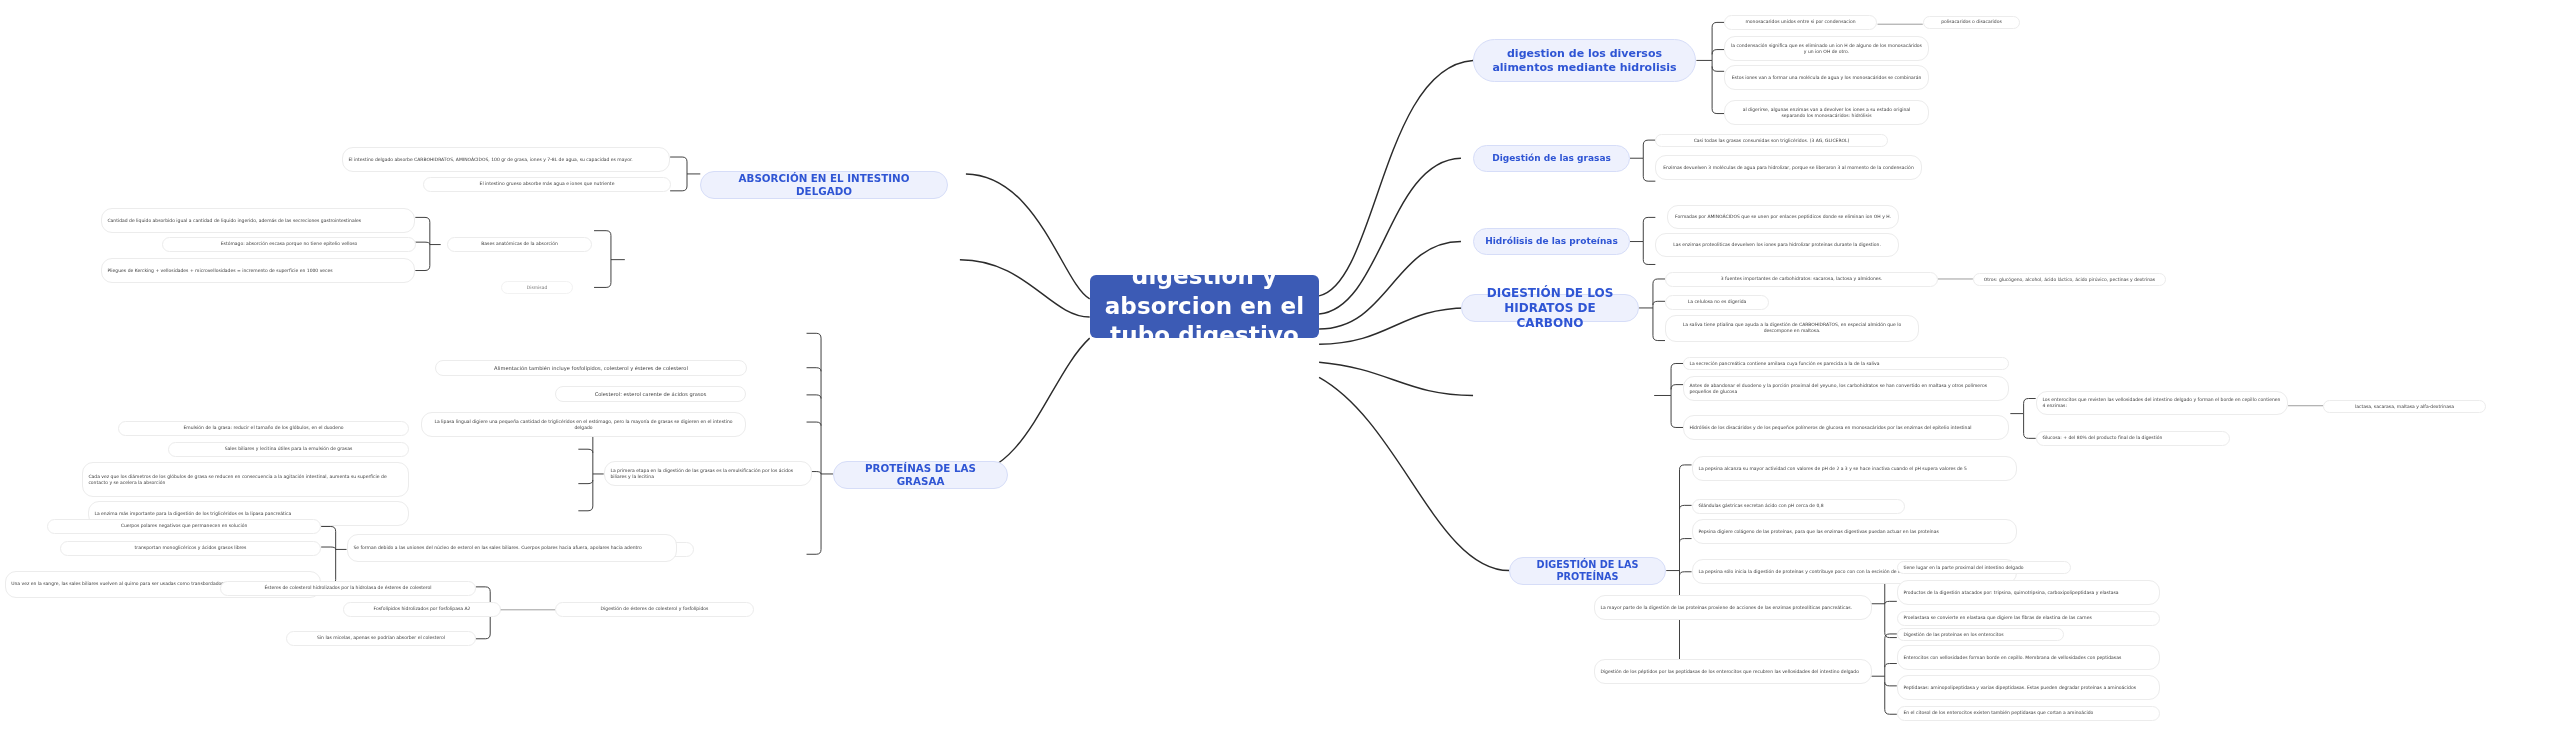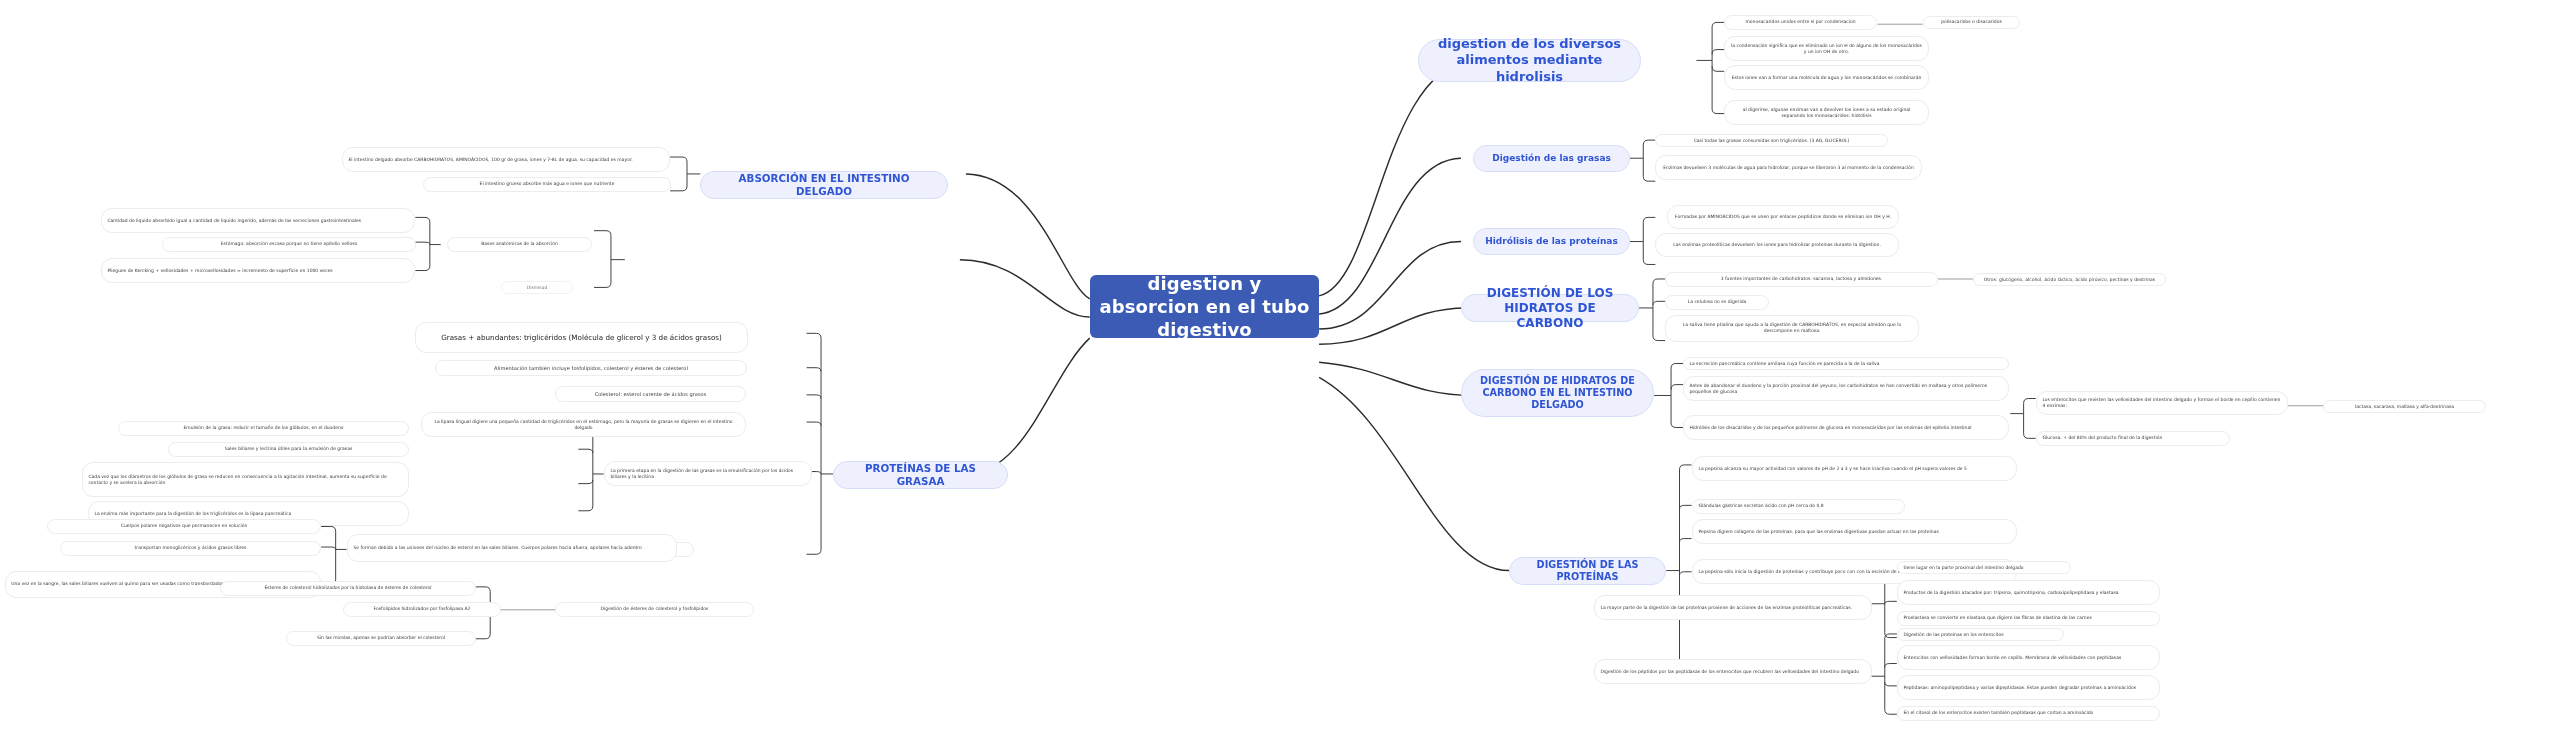--- a/index.html
+++ b/index.html
@@ -158,43 +158,40 @@
 
       <path d="M1150,1010 L1130,1010"></path>
       <path d="M920,1010 L830,1010" stroke="#999"></path>
       <path d="M830,1010 L812,1010"></path>
       <path d="M812,980 L812,1050"></path>
       <path d="M812,980 q0,-8 -8,-8 L788,972"></path>
       <path d="M812,1050 q0,8 -8,8 L788,1058"></path>
     </g>
   </svg>
 
-  <div class="node root" style="left:1090px;top:275px;width:229px;height:63px;font-size:18px;">
+  <div class="node root" style="left:1090px;top:275px;width:229px;height:63px;font-size:23px;">
     <span>digestion y absorcion en el tubo digestivo</span>
   </div>
 
-  <div class="node topic" style="left:1418px;top:39px;width:223px;height:43px;font-size:13px;">
+  <div class="node topic" style="left:1473px;top:39px;width:223px;height:43px;font-size:11px;">
     <span>digestion de los diversos alimentos mediante hidrolisis</span>
   </div>
 
   <div class="node topic" style="left:1473px;top:145px;width:157px;height:26.6px;font-size:9px;">
     <span>Digestión de las grasas</span>
   </div>
 
   <div class="node topic" style="left:1473px;top:228px;width:157px;height:26.6px;font-size:9px;">
     <span>Hidrólisis de las proteínas</span>
   </div>
 
   <div class="node topic" style="left:1461px;top:294px;width:178px;height:28px;font-size:12px;">
     <span>DIGESTIÓN DE LOS HIDRATOS DE CARBONO</span>
   </div>
 
-  <div class="node topic" style="left:1461px;top:369px;width:193px;height:48px;font-size:9.7px;">
-    <span>DIGESTIÓN DE HIDRATOS DE CARBONO EN EL INTESTINO DELGADO</span>
-  </div>
 
   <div class="node topic" style="left:1509px;top:557px;width:157px;height:28px;font-size:9.7px;">
     <span>DIGESTIÓN DE LAS PROTEÍNAS</span>
   </div>
 
   <div class="node leaf tiny" style="left:1724px;top:14.5px;width:153px;height:15.7px;">
     <span>monosacaridos unidos entre si por condensacion</span>
   </div>
   <div class="node leaf tiny" style="left:1923px;top:15.7px;width:97px;height:13.3px;">
     <span>polisacaridos o disacaridos</span>
@@ -320,23 +317,20 @@
   <div class="node leaf tiny" style="left:162px;top:237px;width:254px;height:14.5px;">
     <span>Estómago: absorción escasa porque no tiene epitelio velloso</span>
   </div>
   <div class="node leaf tiny l-align" style="left:101px;top:258px;width:314px;height:25px;">
     <span>Pliegues de Kercking + vellosidades + microvellosidades = incremento de superficie en 1000 veces</span>
   </div>
   <div class="node leaf tiny" style="left:501px;top:281px;width:72px;height:13.3px;border-color:#f2f2f2;color:#777;">
     <span>Dismisad</span>
   </div>
 
-  <div class="node leaf mid" style="left:415px;top:322px;width:333px;height:31px;color:#1d1d1d;">
-    <span>Grasas + abundantes: triglicéridos (Molécula de glicerol y 3 de ácidos grasos)</span>
-  </div>
   <div class="node leaf xs" style="left:435px;top:360px;width:312px;height:15.7px;">
     <span>Alimentación también incluye fosfolípidos, colesterol y ésteres de colesterol</span>
   </div>
   <div class="node leaf xs" style="left:555px;top:386px;width:191px;height:15.7px;">
     <span>Colesterol: esterol carente de ácidos grasos</span>
   </div>
   <div class="node leaf tiny" style="left:421px;top:412px;width:325px;height:25px;">
     <span>La lipasa lingual digiere una pequeña cantidad de triglicéridos en el estómago, pero la mayoría de grasas se digieren en el intestino delgado</span>
   </div>
 

